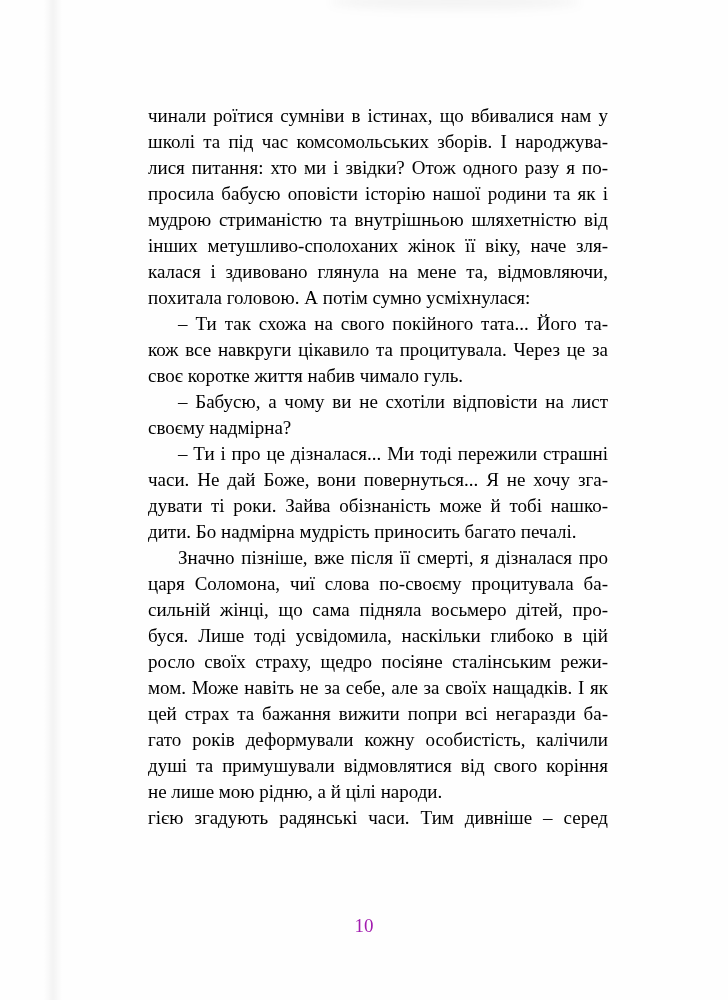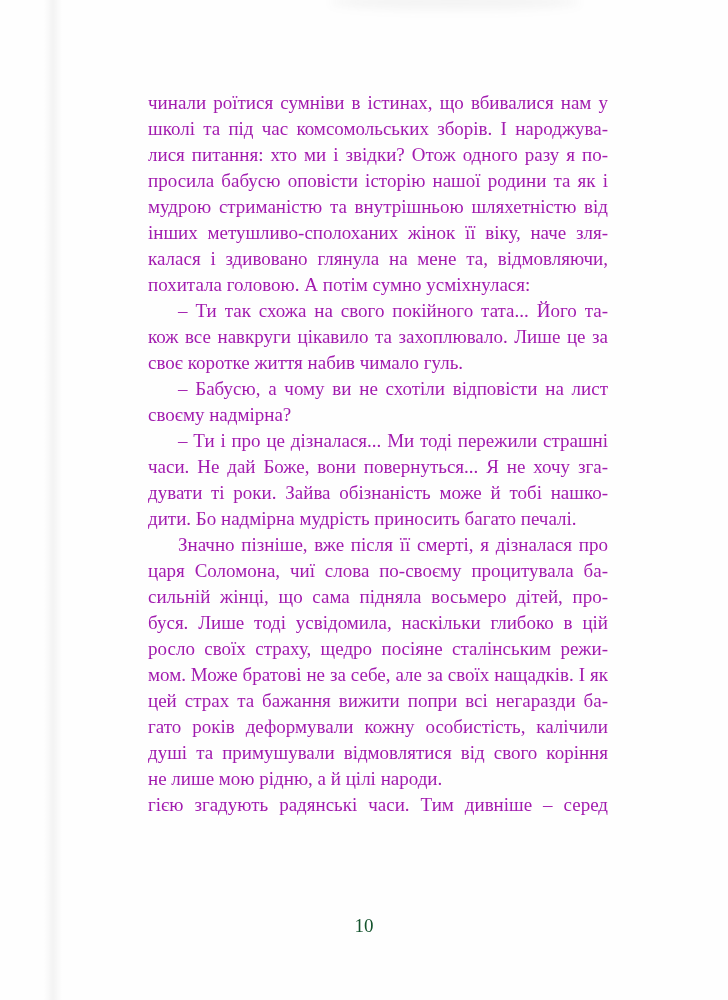--- a/index.html
+++ b/index.html
@@ -32,23 +32,23 @@
     width: 250px;
     height: 16px;
     background: rgba(80,80,80,0.06);
     filter: blur(5px);
     border-radius: 50%;
     pointer-events: none;
   }
   .text-block {
     position: absolute;
     left: 148px;
-    top: 90px;
+    top: 103px;
     width: 460px;
-    color: #a21caf;
+    color: #000000;
     font-size: 19px;
     line-height: 26px;
   }
   .para { margin: 0; padding: 0; }
   .line {
     text-align: justify;
     text-align-last: justify;
     white-space: normal;
     height: 26px;
   }
@@ -58,21 +58,21 @@
   }
   .line.indent {
     padding-left: 30px;
   }
   .page-number {
     position: absolute;
     left: 0;
     top: 915px;
     width: 728px;
     text-align: center;
-    color: #14532d;
+    color: #a21caf;
     font-size: 19px;
   }
 </style>
 </head>
 <body>
 
 <div class="gutter-shadow"></div>
 <div class="top-smudge"></div>
 
 <div class="text-block">
@@ -81,40 +81,40 @@
       <div class="line">школі та під час комсомольських зборів. І народжува-</div>
       <div class="line">лися питання: хто ми і звідки? Отож одного разу я по-</div>
       <div class="line">просила бабусю оповісти історію нашої родини та як і</div>
       <div class="line">мудрою стриманістю та внутрішньою шляхетністю від</div>
       <div class="line">інших метушливо-сполоханих жінок її віку, наче зля-</div>
       <div class="line">калася і здивовано глянула на мене та, відмовляючи,</div>
       <div class="line lastline">похитала головою. А потім сумно усміхнулася:</div>
     </div>
     <div class="para">
       <div class="line indent">– Ти так схожа на свого покійного тата... Його та-</div>
-      <div class="line">кож все навкруги цікавило та захоплювало. Лише це за</div>
+      <div class="line">кож все навкруги цікавило та процитувала. Через це за</div>
       <div class="line lastline">своє коротке життя набив чимало гуль.</div>
     </div>
     <div class="para">
       <div class="line indent">– Бабусю, а чому ви не схотіли відповісти на лист</div>
       <div class="line lastline">своєму надмірна?</div>
     </div>
     <div class="para">
       <div class="line indent">– Ти і про це дізналася... Ми тоді пережили страшні</div>
       <div class="line">часи. Не дай Боже, вони повернуться... Я не хочу зга-</div>
       <div class="line">дувати ті роки. Зайва обізнаність може й тобі нашко-</div>
       <div class="line lastline">дити. Бо надмірна мудрість приносить багато печалі.</div>
     </div>
     <div class="para">
       <div class="line indent">Значно пізніше, вже після її смерті, я дізналася про</div>
       <div class="line">царя Соломона, чиї слова по-своєму процитувала ба-</div>
       <div class="line">сильній жінці, що сама підняла восьмеро дітей, про-</div>
       <div class="line">буся. Лише тоді усвідомила, наскільки глибоко в цій</div>
       <div class="line">росло своїх страху, щедро посіяне сталінським режи-</div>
-      <div class="line">мом. Може братові не за себе, але за своїх нащадків. І як</div>
+      <div class="line">мом. Може навіть не за себе, але за своїх нащадків. І як</div>
       <div class="line">цей страх та бажання вижити попри всі негаразди ба-</div>
       <div class="line">гато років деформували кожну особистість, калічили</div>
       <div class="line">душі та примушували відмовлятися від свого коріння</div>
       <div class="line lastline">не лише мою рідню, а й цілі народи.</div>
     </div>
     <div class="para">
       <div class="line">гією згадують радянські часи. Тим дивніше – серед</div>
     </div>
   </div>
 

